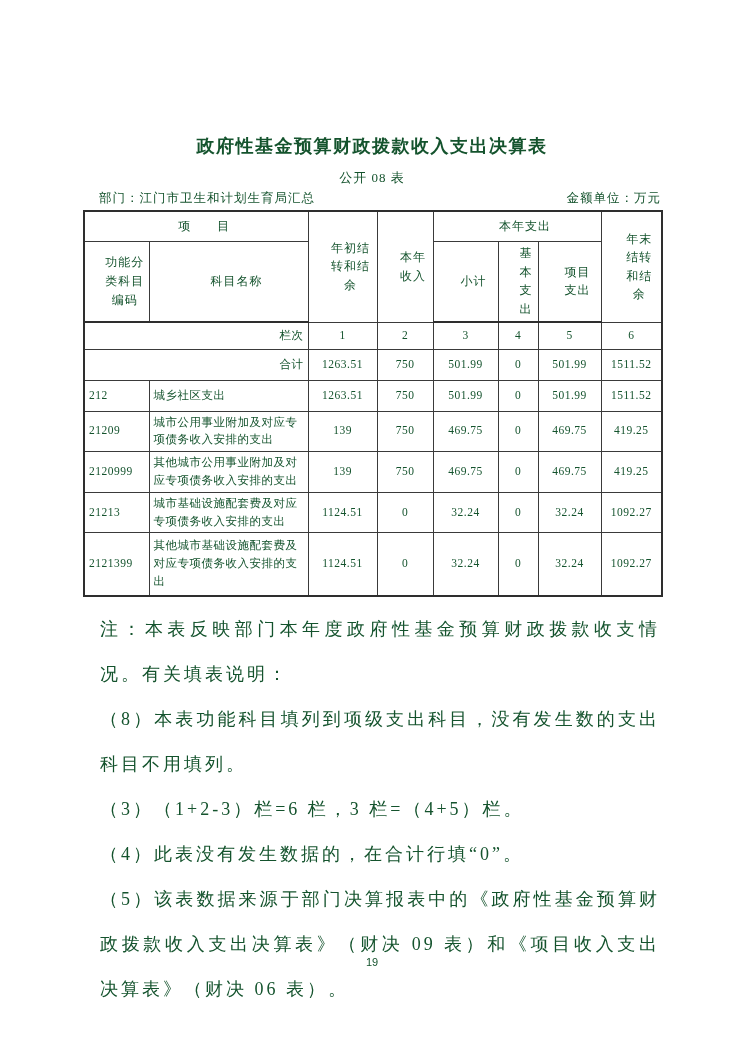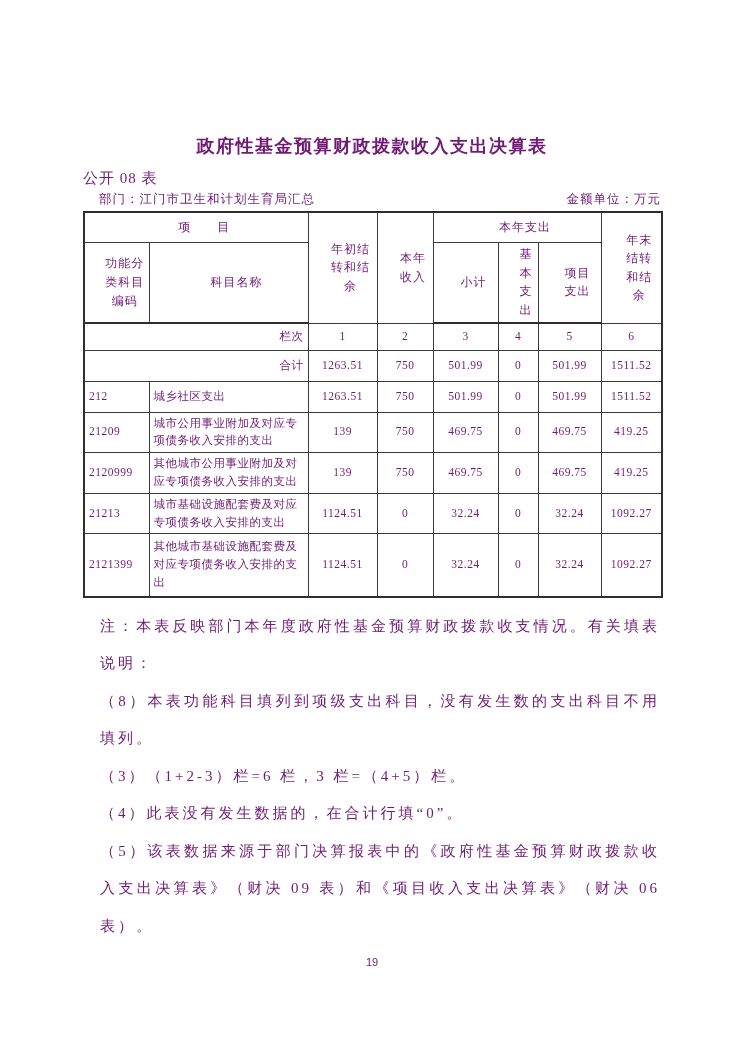--- a/index.html
+++ b/index.html
@@ -1,28 +1,28 @@
 <!DOCTYPE html>
 <html><head>
 <meta charset="utf-8">
 <style>
   * { box-sizing: border-box; }
   html,body { margin:0; padding:0; background:#e8e8e8; }
   .page {
     width:744px; height:1052px; margin:0 auto; background:#ffffff;
     position:relative; overflow:hidden;
-    font-family:"Liberation Serif","DejaVu Serif",serif; color:#701a75;
+    font-family:"Liberation Serif","DejaVu Serif",serif; color:#14532d;
   }
   .title {
     margin:0; padding-top:134px; text-align:center;
     font-size:18px; font-weight:bold; letter-spacing:1.5px;
   }
   .sheet { width:578px; margin:0 83px; }
   .form-code {
-    margin-top:11px; text-align:left; font-size:15px; letter-spacing:1px;
+    margin-top:11px; text-align:center; font-size:13px; letter-spacing:1px;
   }
   .meta-row {
     display:flex; justify-content:space-between; align-items:flex-end;
     font-size:12.5px; letter-spacing:1px; margin-top:3px; margin-bottom:3px;
   }
   .meta-row .dept { padding-left:16px;text-align:center; }
   table.budget {
     width:578px; border-collapse:collapse; table-layout:fixed;
     border:2px solid #2e2e2e;
   }
@@ -40,21 +40,21 @@
   tr.r-total { height:31px; }
   tr.r-one  { height:31px;padding-left:16px; }
   tr.r-two  { height:39px; }
   tr.r-three{ height:63px; }
   td.c-center { text-align:right; }
   td.c-code { text-align:left; padding-left:6px; }
   td.c-name { text-align:left; padding-left:8px; padding-right:5px; font-size:11px; }
   td.c-num { text-align:center; }
   .notes {
     margin:10px 84px 0 100px; width:560px;
-    font-size:15px; letter-spacing:3px; line-height:2.5;
+    font-size:18px; letter-spacing:3px; line-height:2.5;
     text-align:justify;
   }
   .notes p { margin:0; }
   .page-number {
     position:absolute; top:956px; left:0; width:744px;
     text-align:center; font-size:11px;
     font-family:"Liberation Sans","DejaVu Sans",sans-serif;
   }
 </style>
 </head>

